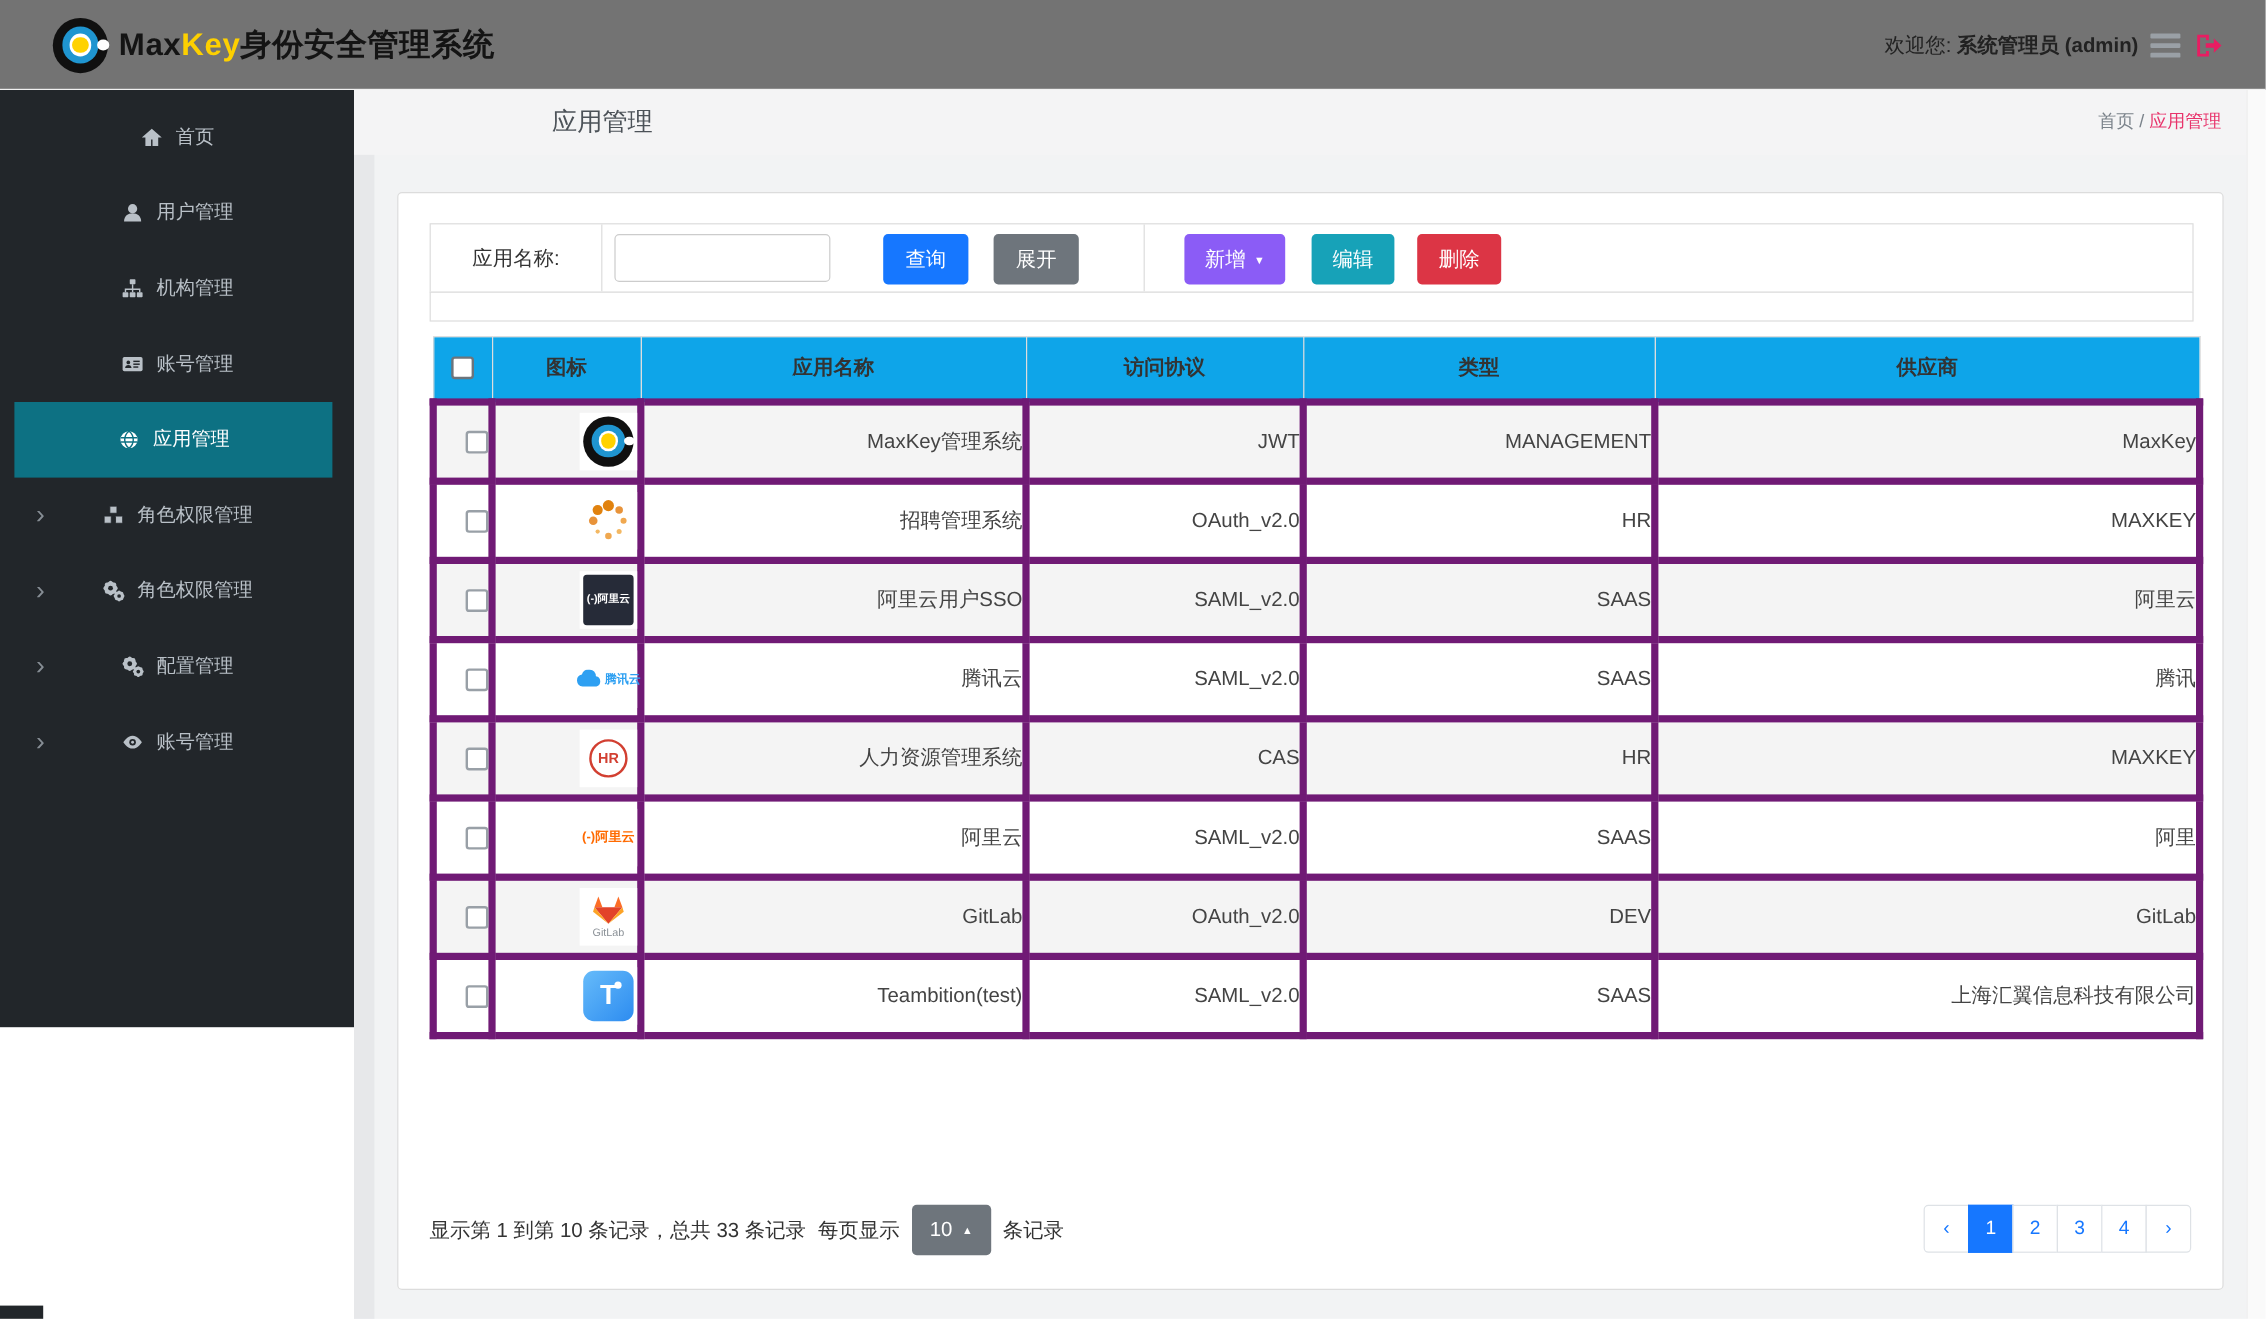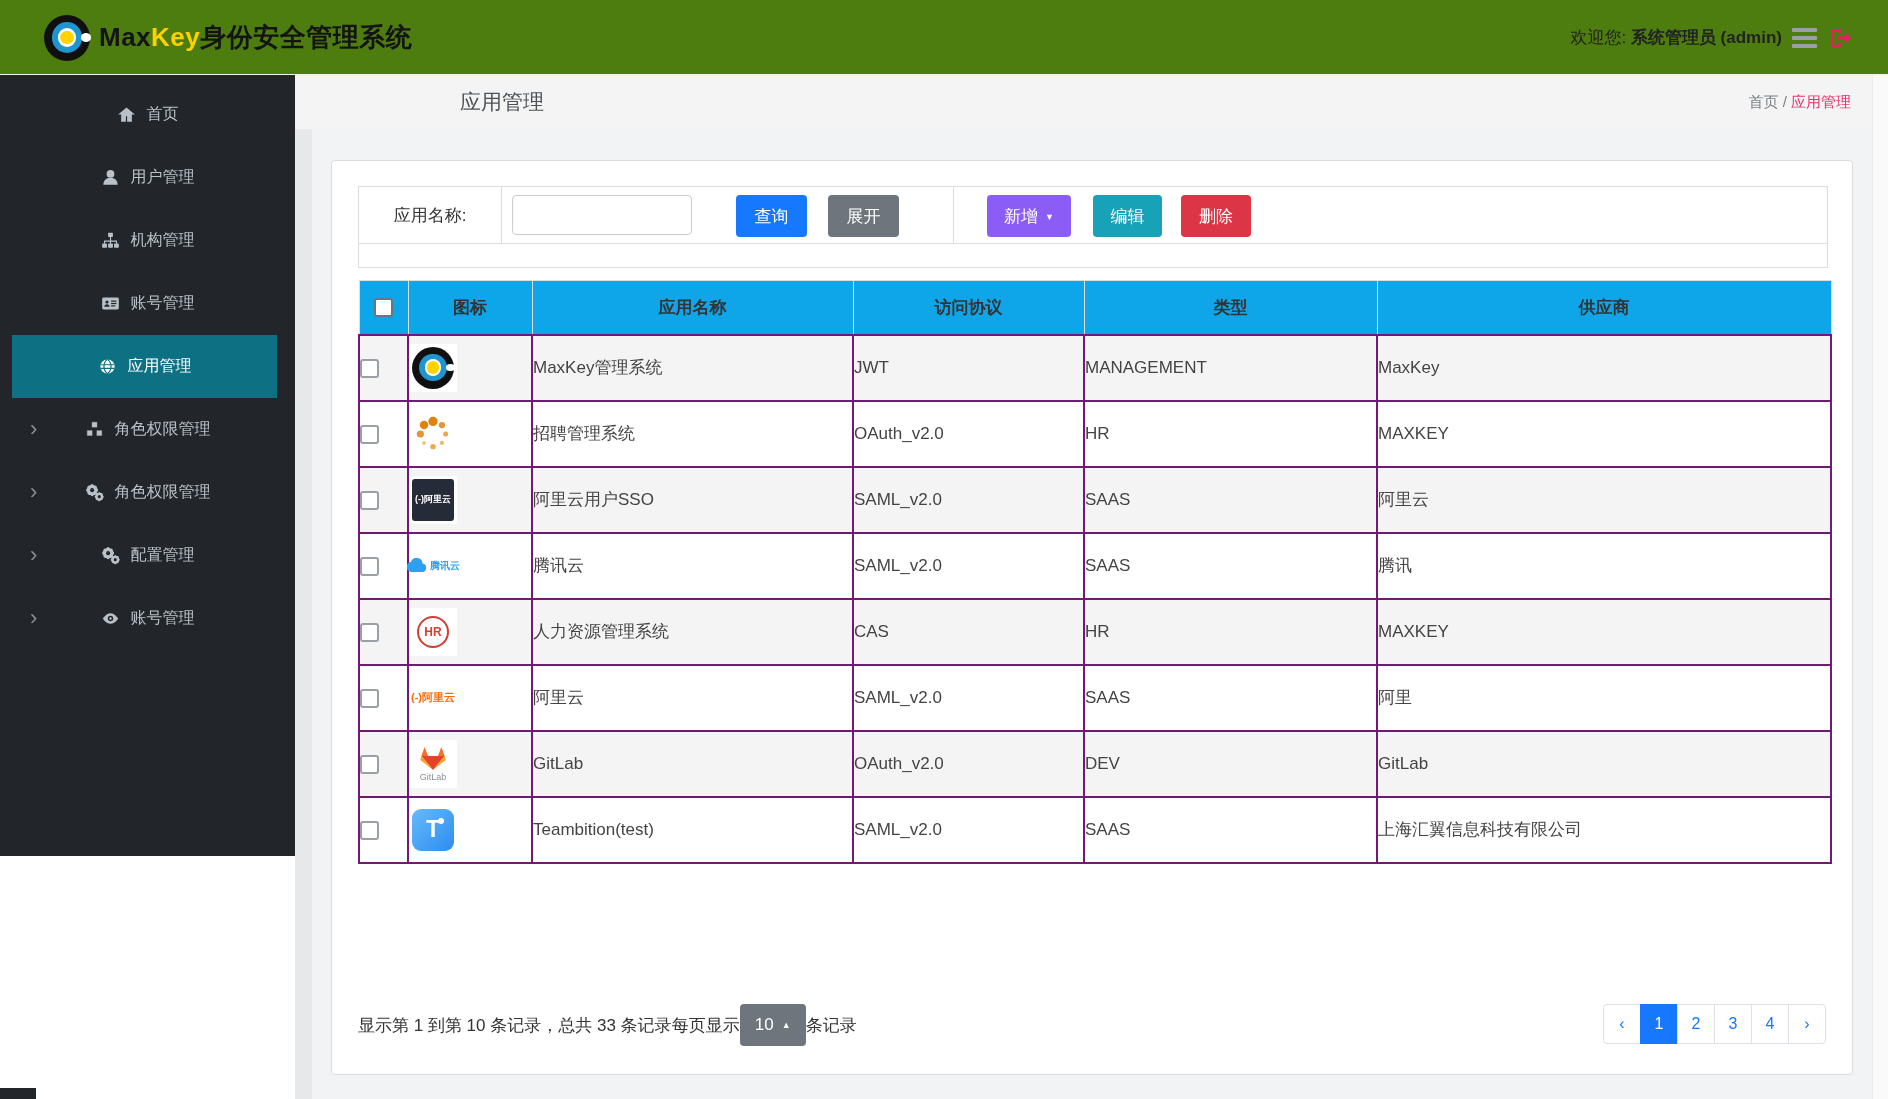--- a/index.html
+++ b/index.html
@@ -1,20 +1,20 @@
 <!DOCTYPE html>
 <html><head>
 <meta charset="utf-8">
 <style>
   * { margin:0; padding:0; box-sizing:border-box; }
   html,body { width:1888px; height:1099px; overflow:hidden; background:#fff;
     font-family:"Liberation Sans","DejaVu Sans",sans-serif; }
 
   
-  .top-header { position:absolute; left:0; top:0; width:1888px; height:75px; background:#4d7c0f;
+  .top-header { position:absolute; left:0; top:0; width:1888px; height:75px; background:#737373;
     border-bottom:1px solid #f1f1f1; z-index:5; }
   .brand { position:absolute; left:44px; top:0; height:75px; display:flex; align-items:center; gap:9px; }
   .brand-text { font-size:26px; font-weight:700; color:#141414; letter-spacing:0.5px; }
   .brand-text .key { color:#fdd000; }
   .header-right { position:absolute; right:35px; top:0; height:75px; display:flex; align-items:center; gap:10px; }
   .welcome { font-size:17px; color:#222; }
   .welcome b { font-weight:700; }
   .hamburger { display:flex; flex-direction:column; gap:4px; cursor:pointer; }
   .hamburger i { display:block; width:25px; height:4px; background:#9aa0a6; border-radius:1px; }
   .logout-btn { cursor:pointer; display:flex; align-items:center; }
@@ -67,21 +67,21 @@
   .btn-expand { left:469px; width:71px; background:#6e757c; }
   .btn-add    { left:628px; width:84px; background:#8b5cf6; gap:7px; }
   .btn-edit   { left:734px; width:69px; background:#17a2b8; }
   .btn-del    { left:822px; width:70px; background:#dc3545; }
   .caret-down { font-size:9px; position:relative; top:1px; }
 
   
   .app-table { position:absolute; left:26px; top:119px; width:1472px; border-collapse:collapse; table-layout:fixed; }
   .app-table th { height:54px; font-size:17px; font-weight:700; color:#333; background:#0ea5e9;
     border:1px solid #ddd; text-align:center; }
-  .app-table td { height:66px; font-size:17px; color:#444; border:2px solid #701a75; text-align:left;
+  .app-table td { height:66px; font-size:17px; color:#444; border:6px solid #701a75; text-align:right;
     vertical-align:middle; }
   .app-table tbody tr:nth-child(odd) td { background:#f4f4f4; }
   .cb { display:inline-block; width:19px; height:19px; border:2px solid #99a0a7; border-radius:3px;
     background:#fff; vertical-align:middle; cursor:pointer; }
   .cb-head { border-color:#6d747b; }
 
   
   .tile { display:inline-flex; align-items:center; justify-content:center; width:48px; height:48px;
     background:#fff; vertical-align:middle; }
   .ic-alidark { width:42px; height:42px; background:#262b38; border-radius:3px; display:flex; align-items:center;
@@ -91,21 +91,21 @@
   .ic-hr { width:32px; height:32px; border:2.5px solid #d23f31; border-radius:50%; display:flex; align-items:center;
     justify-content:center; color:#d23f31; font-size:12px; font-weight:800; }
   .ic-huawei { display:flex; align-items:center; gap:3px; font-size:9px; color:#4a5057; white-space:nowrap; }
   .ic-gitlab { display:flex; flex-direction:column; align-items:center; gap:1px; font-size:9px; color:#8a9096; }
   .ic-tb { position:relative; width:42px; height:42px; border-radius:9px;
     background:linear-gradient(135deg,#66bbfa,#2d8cf0); display:flex; align-items:center; justify-content:center;
     color:#fff; font-size:23px; font-weight:700; }
   .ic-tb i { position:absolute; width:6px; height:6px; border-radius:50%; background:#fff; right:10px; top:9px; }
 
   
-  .page-info { position:absolute; left:26px; top:843px; height:42px; display:flex; align-items:center; 
+  .page-info { position:absolute; left:26px; top:843px; height:42px; display:flex; align-items:center; gap:10px;
     font-size:17px; color:#333; }
   .size-btn { display:inline-flex; align-items:center; justify-content:center; gap:8px; width:66px; height:42px;
     background:#6e757c; color:#fff; border:none; border-radius:4px; font-size:17px; font-family:inherit; cursor:pointer; }
   .caret-up { font-size:9px; }
   .pager { position:absolute; right:26px; top:843px; display:flex; list-style:none; }
   .pager li { min-width:38px; height:40px; line-height:38px; text-align:center; border:1px solid #dee2e6;
     margin-left:-1px; font-size:16px; color:#1677ff; background:#fff; cursor:pointer; padding:0 4px; }
   .pager li:first-child { border-radius:4px 0 0 4px; margin-left:0; }
   .pager li:last-child { border-radius:0 4px 4px 0; }
   .pager li.active { background:#1677ff; border-color:#1677ff; color:#fff; }

